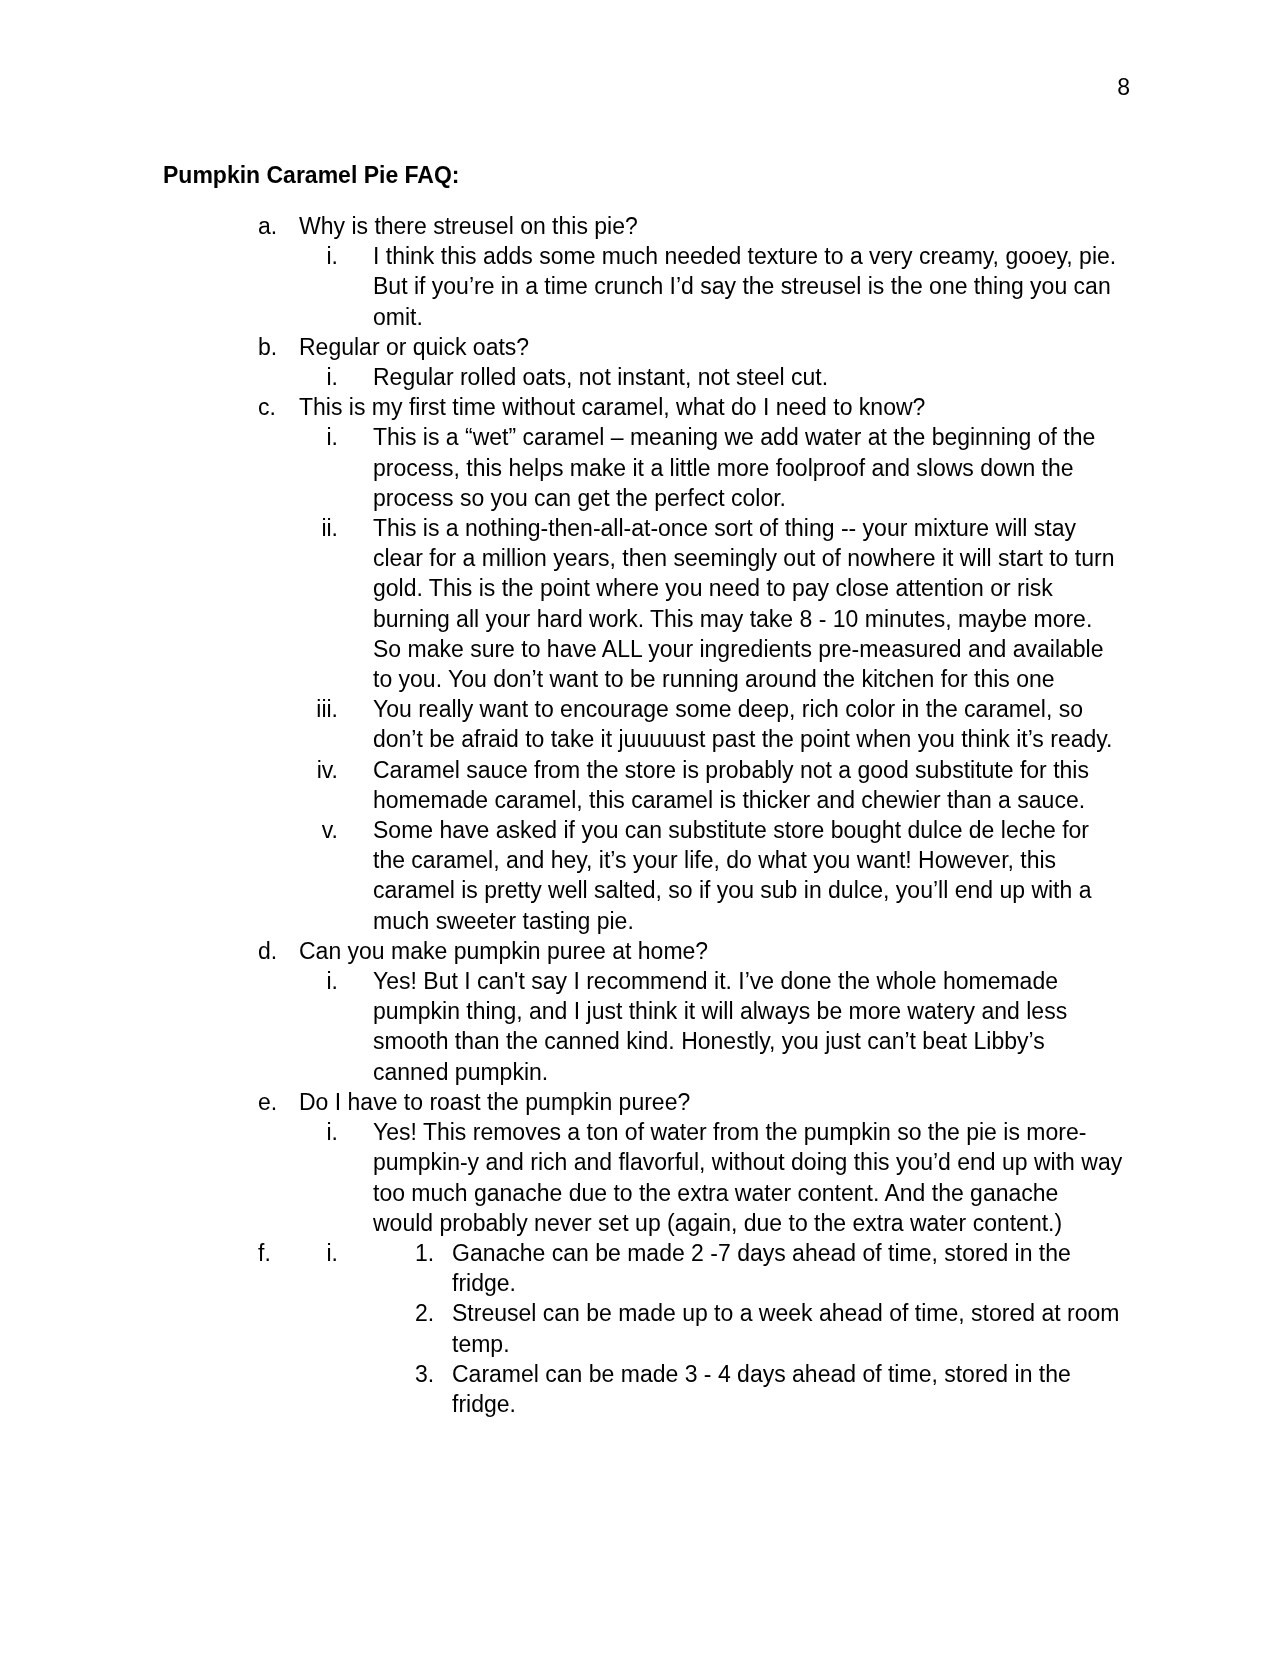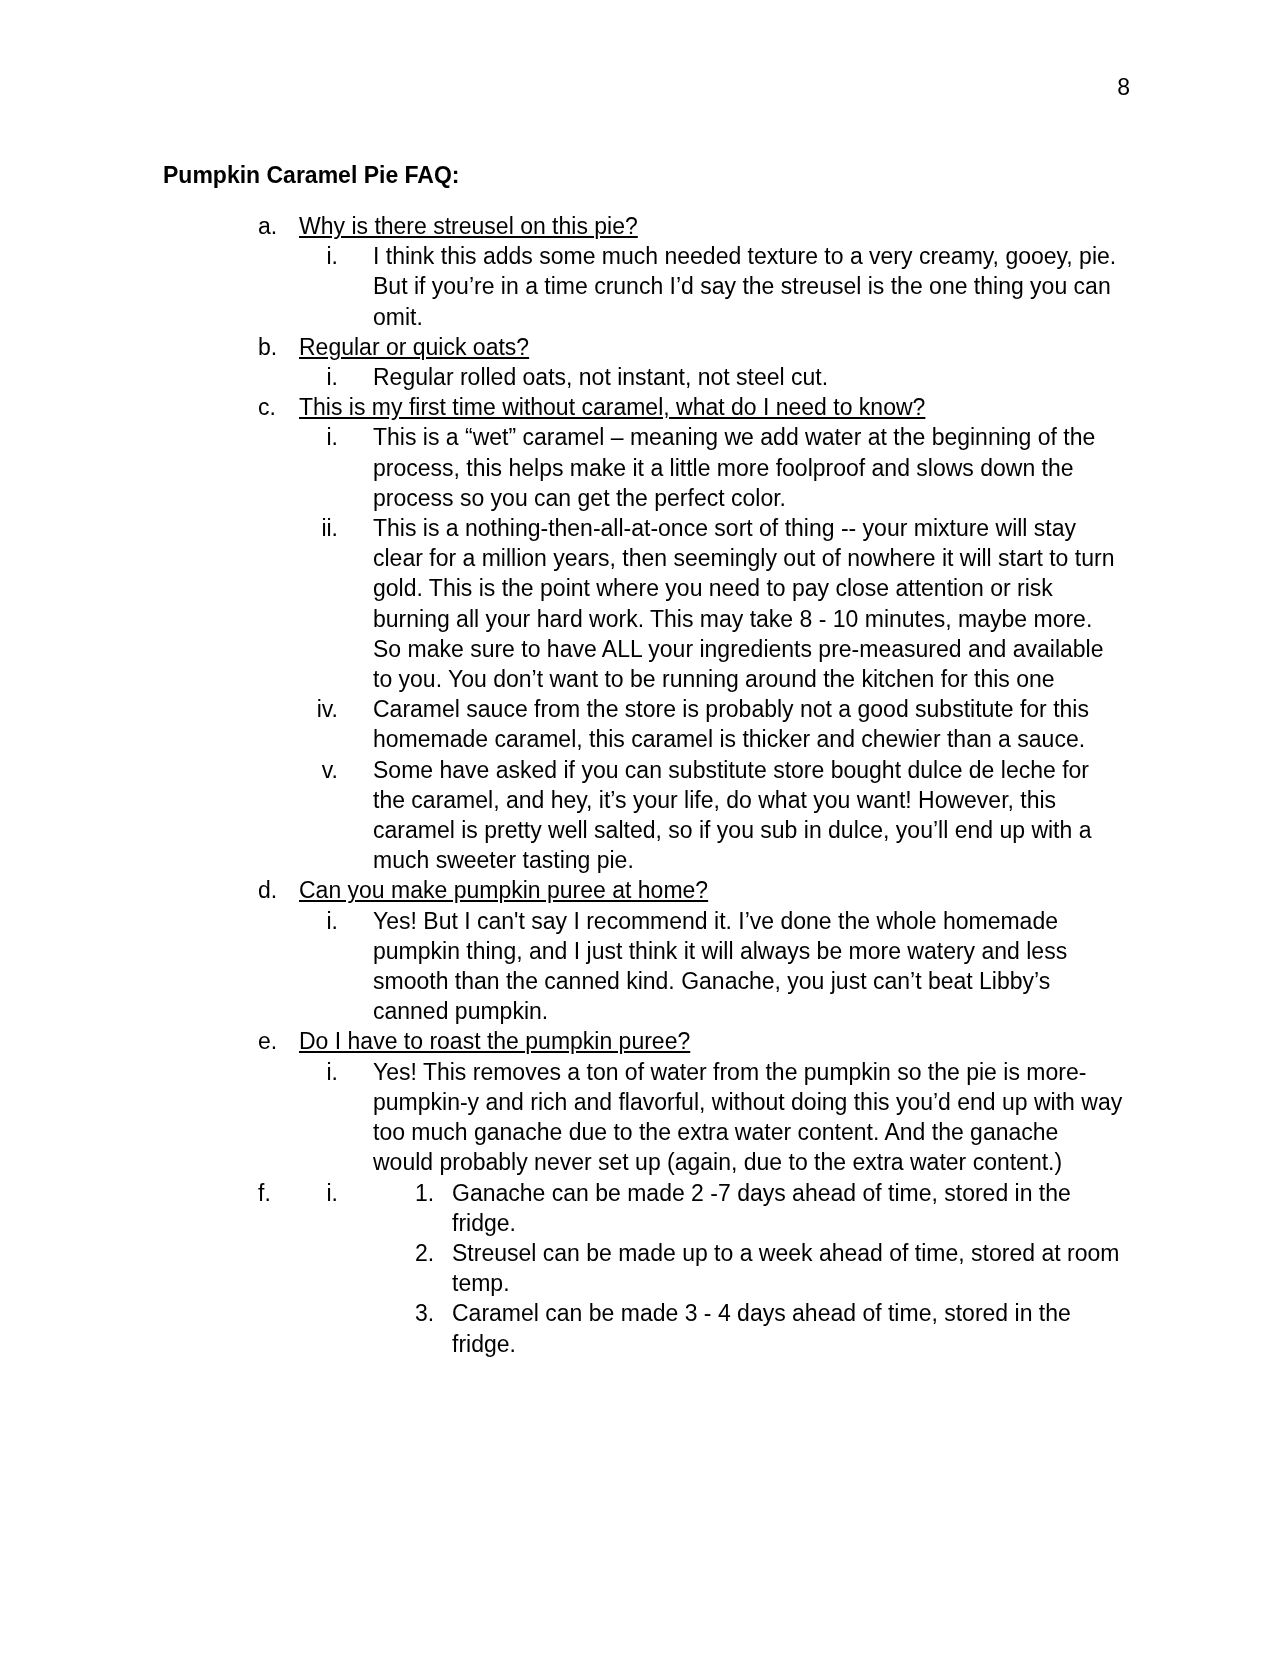--- a/index.html
+++ b/index.html
@@ -43,21 +43,20 @@
   .row { position: relative; }
   .m1 {
     position: absolute;
     left: 258px;
     top: 0;
     white-space: nowrap;
   }
   .t1 {
     margin-left: 299px;
     width: 829px;
-    text-decoration: underline;
   }
   .m2 {
     position: absolute;
     left: 278px;
     top: 0;
     width: 60px;
     text-align: right;
     white-space: nowrap;
   }
   .t2 {
@@ -110,35 +109,39 @@
     </div>
     <div class="row">
       <span class="m2">i.</span>
       <div class="t2">This is a “wet” caramel – meaning we add water at the beginning of the process, this helps make it a little more foolproof and slows down the process so you can get the perfect color.</div>
     </div>
     <div class="row">
       <span class="m2">ii.</span>
       <div class="t2">This is a nothing-then-all-at-once sort of thing -- your mixture will stay clear for a million years, then seemingly out of nowhere it will start to turn gold. This is the point where you need to pay close attention or risk burning all your hard work. This may take 8 - 10 minutes, maybe more. So make sure to have ALL your ingredients pre-measured and available to you. You don’t want to be running around the kitchen for this one</div>
     </div>
     <div class="row">
+      <span class="m2">iii.</span>
+      <div class="t2">You really want to encourage some deep, rich color in the caramel, so don’t be afraid to take it juuuuust past the point when you think it’s ready.</div>
+    </div>
+    <div class="row">
       <span class="m2">iv.</span>
       <div class="t2">Caramel sauce from the store is probably not a good substitute for this homemade caramel, this caramel is thicker and chewier than a sauce.</div>
     </div>
     <div class="row">
       <span class="m2">v.</span>
       <div class="t2">Some have asked if you can substitute store bought dulce de leche for the caramel, and hey, it’s your life, do what you want! However, this caramel is pretty well salted, so if you sub in dulce, you’ll end up with a much sweeter tasting pie.</div>
     </div>
 
     <div class="row">
       <span class="m1">d.</span>
       <div class="t1">Can you make pumpkin puree at home?</div>
     </div>
     <div class="row">
       <span class="m2">i.</span>
-      <div class="t2">Yes! But I can't say I recommend it. I’ve done the whole homemade pumpkin thing, and I just think it will always be more watery and less smooth than the canned kind. Ganache, you just can’t beat Libby’s canned pumpkin.</div>
+      <div class="t2">Yes! But I can't say I recommend it. I’ve done the whole homemade pumpkin thing, and I just think it will always be more watery and less smooth than the canned kind. Honestly, you just can’t beat Libby’s canned pumpkin.</div>
     </div>
 
     <div class="row">
       <span class="m1">e.</span>
       <div class="t1">Do I have to roast the pumpkin puree?</div>
     </div>
     <div class="row">
       <span class="m2">i.</span>
       <div class="t2">Yes! This removes a ton of water from the pumpkin so the pie is more-pumpkin-y and rich and flavorful, without doing this you’d end up with way too much ganache due to the extra water content. And the ganache would probably never set up (again, due to the extra water content.)</div>
     </div>

